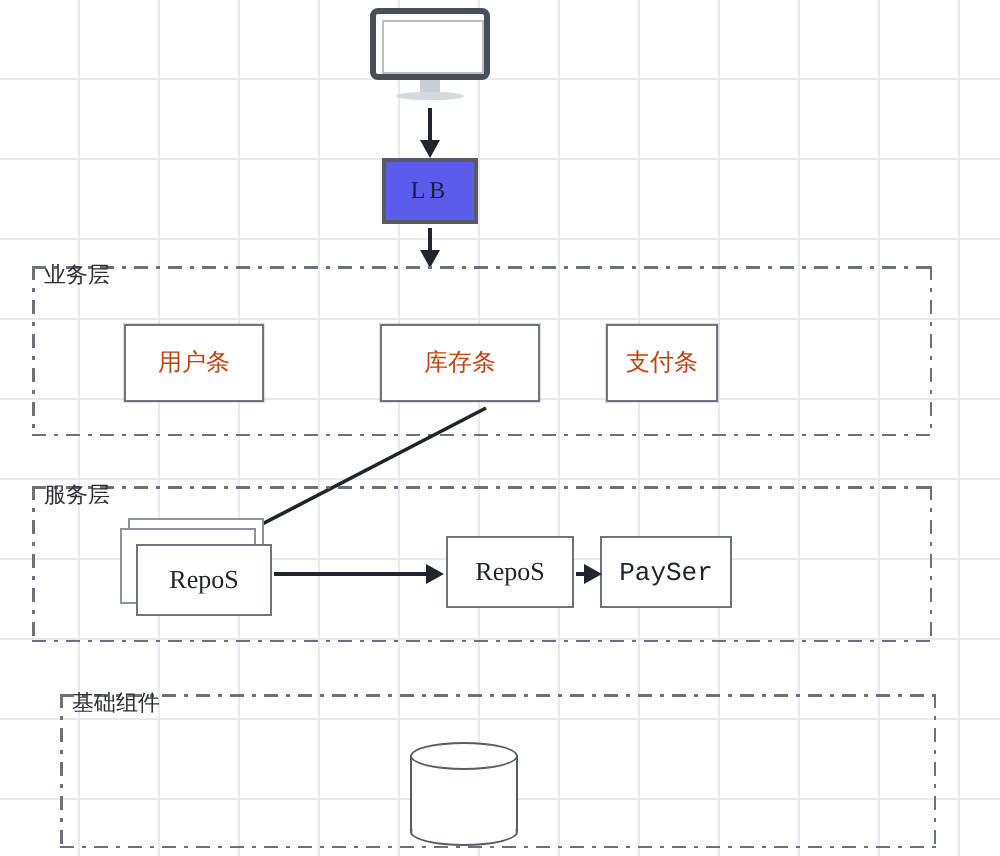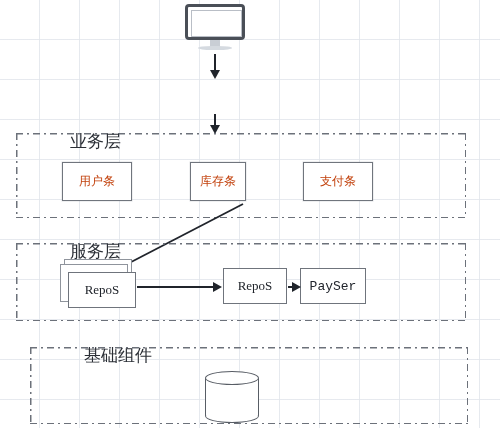--- a/index.html
+++ b/index.html
@@ -107,26 +107,25 @@
     background:
       repeating-linear-gradient(to right,  #6c717a 0 7px, transparent 7px 11px, #6c717a 11px 13px, transparent 13px 17px) left top/100% 1.5px no-repeat,
       repeating-linear-gradient(to right,  #6c717a 0 7px, transparent 7px 11px, #6c717a 11px 13px, transparent 13px 17px) left bottom/100% 1.5px no-repeat,
       repeating-linear-gradient(to bottom, #6c717a 0 7px, transparent 7px 11px, #6c717a 11px 13px, transparent 13px 17px) left top/1.5px 100% no-repeat,
       repeating-linear-gradient(to bottom, #6c717a 0 7px, transparent 7px 11px, #6c717a 11px 13px, transparent 13px 17px) right top/1.5px 100% no-repeat;
   }
   .layer-label {
     position: absolute;
     top: -3px;
     left: 6px;
-    font-size: 17px;
+    font-size: 11px;
     color: #2a2e35;
     background: transparent;
     white-space: nowrap;
     font-family: "DejaVu Sans", "Liberation Sans", sans-serif;
-    margin-left: 48px;
   }
 
   #business-layer { left: 16px; top: 133px;  width: 450px; height: 85px; }
   #service-layer  { left: 16px; top: 243px;  width: 450px; height: 78px; }
   #infra-layer    { left: 30px; top: 347px;  width: 438px; height: 77px; }
 
   
   .biz-box {
     position: absolute;
     background: #ffffff;
@@ -134,22 +133,22 @@
     box-sizing: border-box;
     display: flex;
     align-items: center;
     justify-content: center;
     font-size: 12px;
     color: #c2410c;
     font-family: "DejaVu Sans", "Liberation Sans", sans-serif;
     box-shadow: 0 0 0 0.5px rgba(160,165,172,0.35);
   }
   #biz-0 { left: 62px;  top: 162px; width: 70px; height: 39px; }
-  #biz-1 { left: 190px; top: 162px; width: 56px; height: 39px; }
-  #biz-2 { left: 303px; top: 162px; width: 70px; height: 39px; }
+  #biz-1 { left: 190px; top: 162px; width: 80px; height: 39px; }
+  #biz-2 { left: 303px; top: 162px; width: 56px; height: 39px; }
 
   
   .svc-box {
     position: absolute;
     background: #ffffff;
     border: 1.6px solid #6f747c;
     box-sizing: border-box;
     display: flex;
     align-items: center;
     justify-content: center;
@@ -243,20 +242,21 @@
   <div id="client-icon">
     <div class="mon-bezel">
       <div class="mon-screen"></div>
     </div>
     <div class="mon-neck"></div>
     <div class="mon-base"></div>
   </div>
 
   <div class="v-arrow" style="left:214px; top:54px; height:17px;"></div>
 
+  <div id="lb-box">LB</div>
 
   <div class="v-arrow" style="left:214px; top:114px; height:12px;"></div>
 
   <div id="business-layer" class="layer-dashdot">
     <span class="layer-label">业务层</span>
   </div>
   <div class="biz-box" id="biz-0">用户条</div>
   <div class="biz-box" id="biz-1">库存条</div>
   <div class="biz-box" id="biz-2">支付条</div>
 

